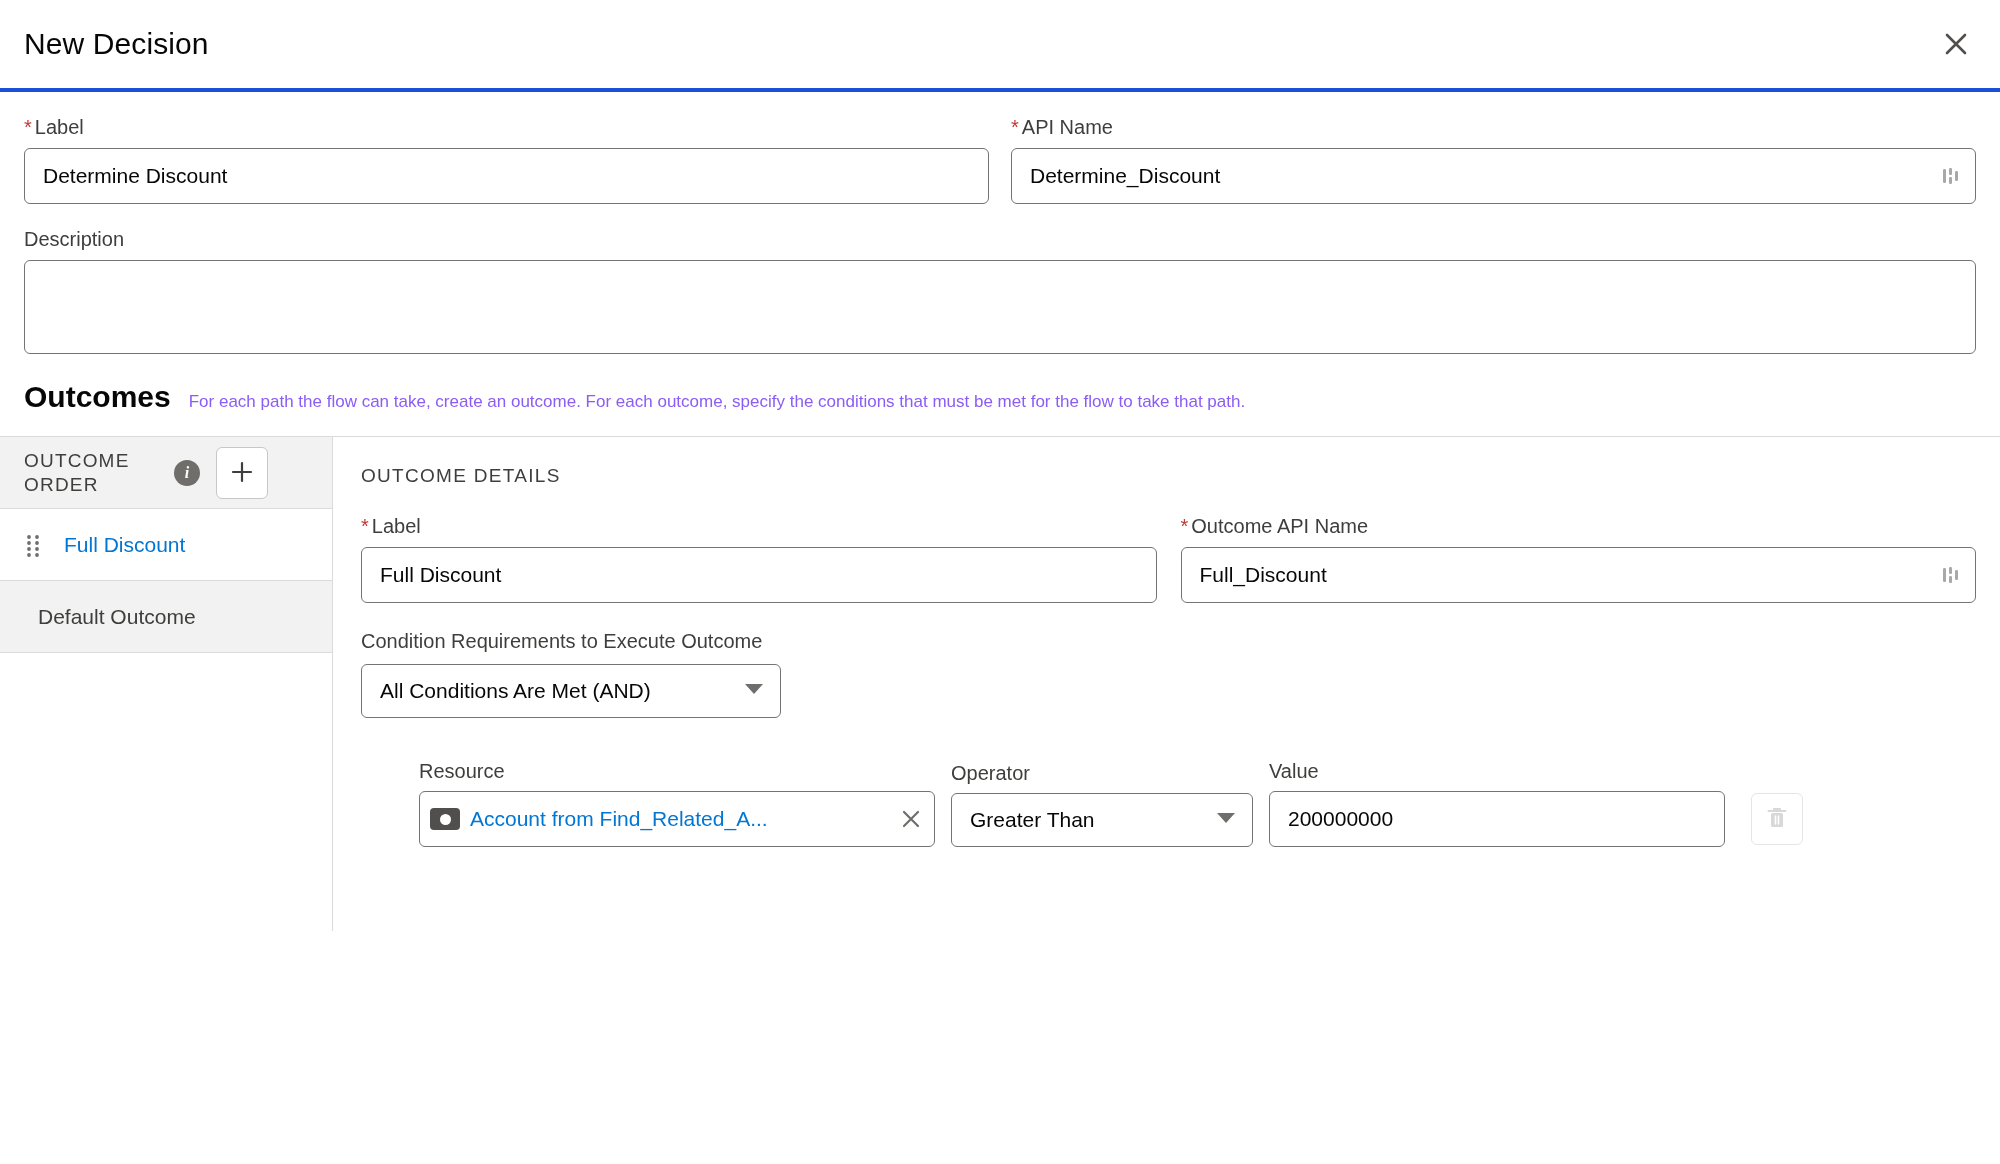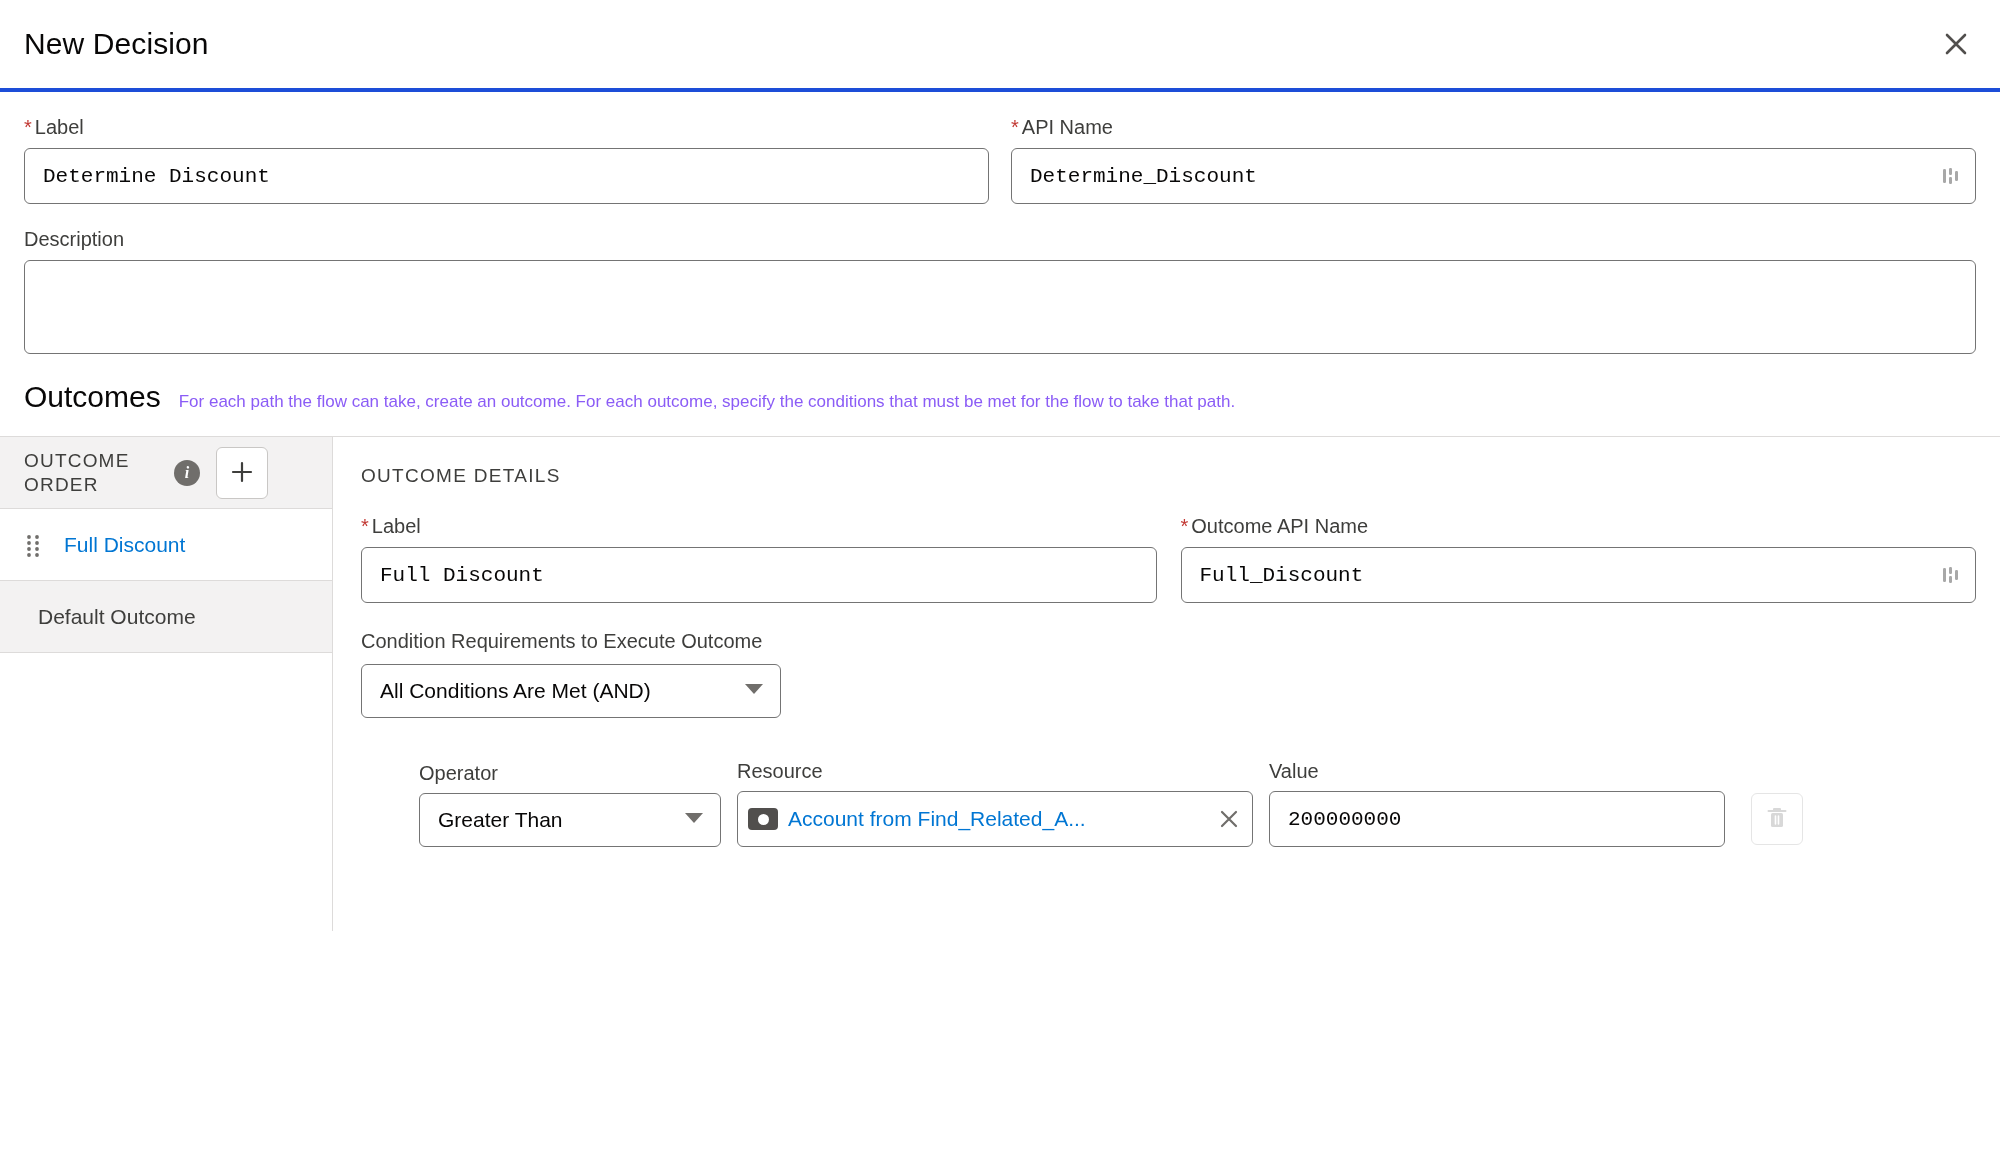--- a/index.html
+++ b/index.html
@@ -65,21 +65,21 @@
   }
 
   .input-wrap { position: relative; }
 
   .text-input {
     width: 100%;
     height: 56px;
     border: 1px solid #747474;
     border-radius: 6px;
     background: #fff;
-    font-family: Liberation Mono, monospace;
+    font-family: Liberation Sans, sans-serif;
     font-size: 21px;
     color: #080707;
     padding: 0 18px;
     outline: none;
   }
   .text-input.has-icon { padding-right: 54px; }
 
   .input-affix {
     position: absolute;
     right: 14px;
@@ -108,21 +108,21 @@
   
   .outcomes-head {
     display: flex;
     align-items: baseline;
     gap: 18px;
     padding: 0 24px;
     margin-bottom: 22px;
   }
   .outcomes-title {
     font-size: 30px;
-    font-weight: 400;
+    font-weight: 700;
     color: #080707;
     text-align: right;
   }
   .outcomes-help {
     font-size: 17px;
     color: #8b5cf6;
   }
 
   
   .split {
@@ -474,53 +474,53 @@
         <span class="caret">
           <svg width="22" height="14" viewBox="0 0 22 14" aria-hidden="true">
             <path d="M2 2 L11 12 L20 2 Z" fill="#706e6b"></path>
           </svg>
         </span>
       </div>
     </div>
 
     <div class="cond-area">
       <div class="cond-row">
-
-        <div class="cond-field">
-          <span class="cond-label">Operator</span>
-          <div class="select-wrap">
-            <div class="select-box operator-box">
-              <span>Greater Than</span>
-            </div>
-            <span class="caret">
-              <svg width="22" height="14" viewBox="0 0 22 14" aria-hidden="true">
-                <path d="M2 2 L11 12 L20 2 Z" fill="#706e6b"></path>
-              </svg>
-            </span>
-          </div>
-        </div>
 
         <div class="cond-field">
           <span class="cond-label">Resource</span>
           <div class="pill-box">
             <span class="pill">
               <span class="pill-icon">
                   <span class="dot"></span>
                 </span>
               <span class="pill-text">Account from Find_Related_A...</span>
             </span>
             <span class="pill-x">
               <svg width="20" height="20" viewBox="0 0 20 20" aria-hidden="true">
                 <path d="M3 3 L17 17 M17 3 L3 17" stroke="#706e6b" stroke-width="2.2" stroke-linecap="round" fill="none"></path>
               </svg>
             </span>
           </div>
         </div>
 
         <div class="cond-field">
+          <span class="cond-label">Operator</span>
+          <div class="select-wrap">
+            <div class="select-box operator-box">
+              <span>Greater Than</span>
+            </div>
+            <span class="caret">
+              <svg width="22" height="14" viewBox="0 0 22 14" aria-hidden="true">
+                <path d="M2 2 L11 12 L20 2 Z" fill="#706e6b"></path>
+              </svg>
+            </span>
+          </div>
+        </div>
+
+        <div class="cond-field">
           <span class="cond-label">Value</span>
           <input class="text-input value-input" type="text" value="200000000" style="">
         </div>
 
         <button class="trash-btn">
           <span>
             <svg width="24" height="26" viewBox="0 0 24 26" aria-hidden="true">
               <path d="M3.5 6 H20.5" stroke="#d8d8d8" stroke-width="2" stroke-linecap="round"></path>
               <path d="M9 6 V4 H15 V6" stroke="#d8d8d8" stroke-width="2" fill="none" stroke-linejoin="round"></path>
               <rect x="6" y="8" width="12" height="14" rx="1.6" fill="#d8d8d8"></rect>

